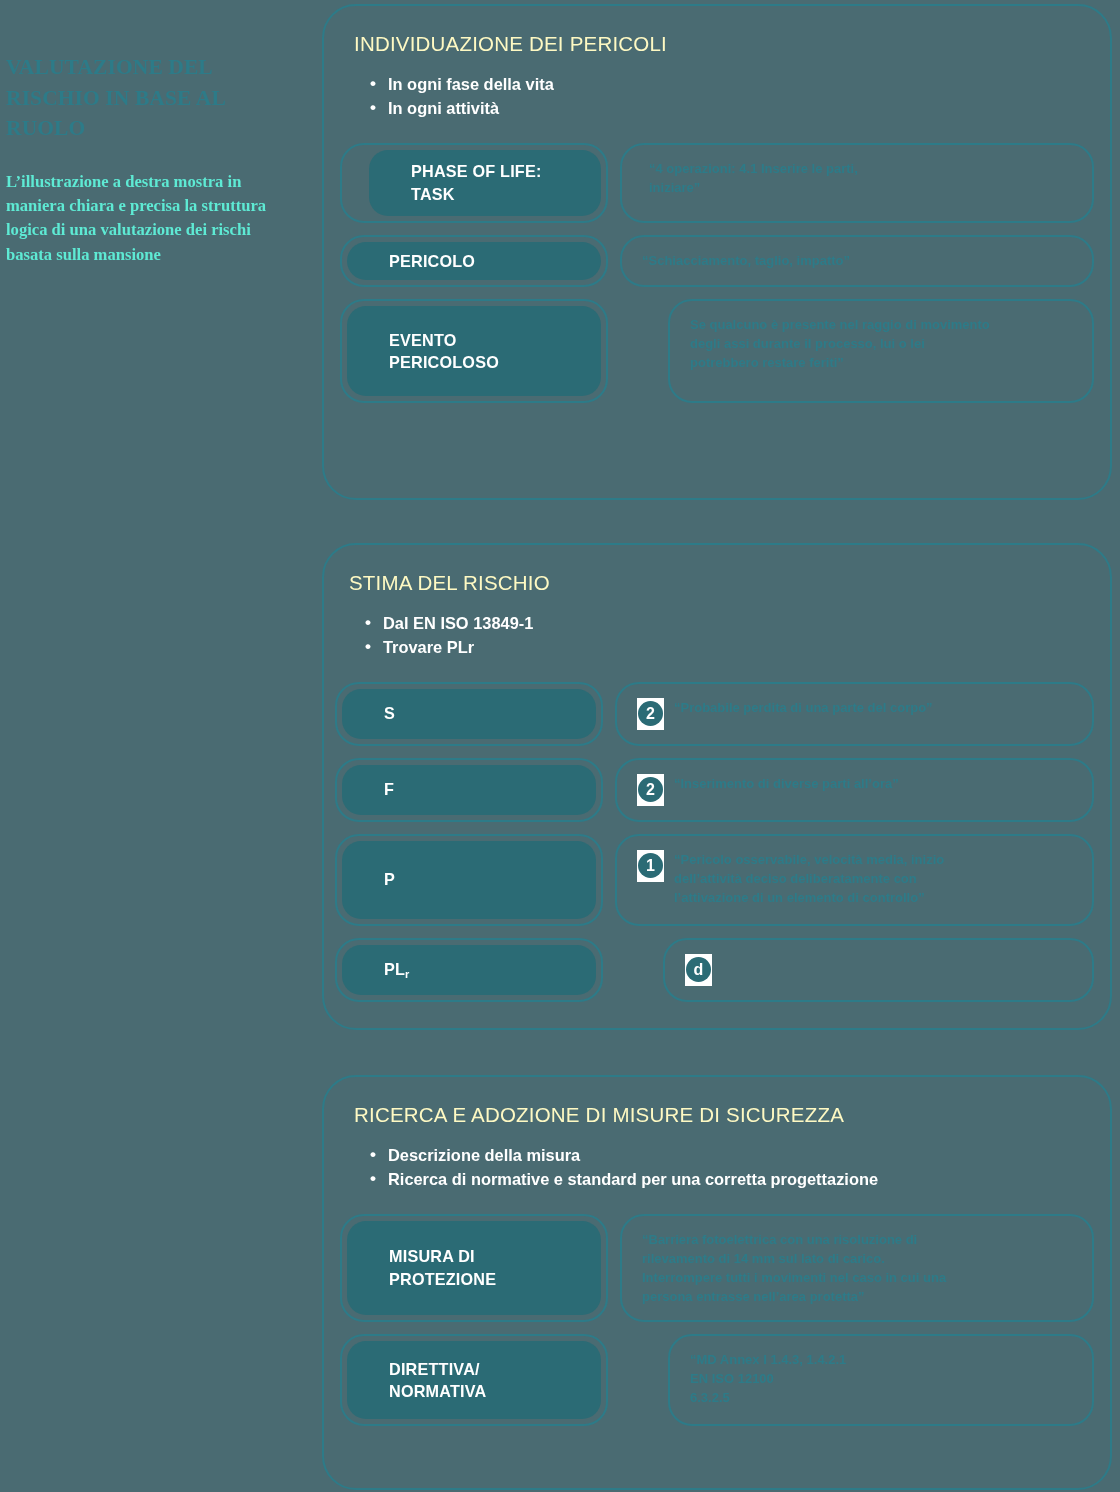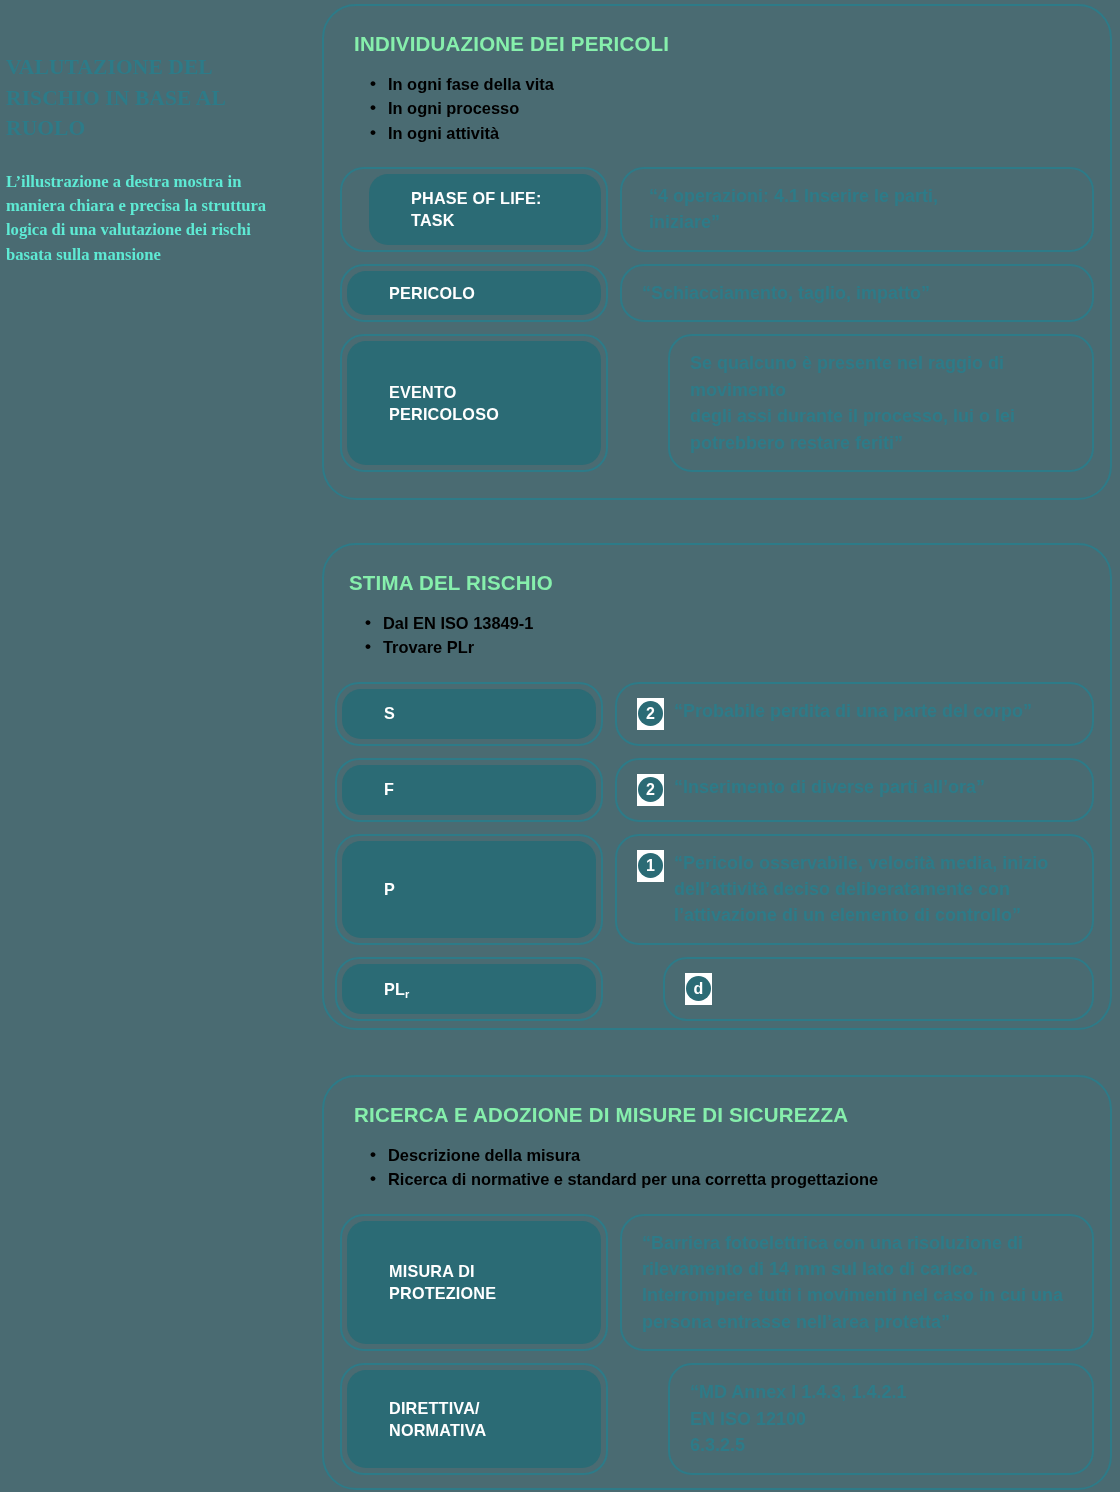--- a/index.html
+++ b/index.html
@@ -51,34 +51,34 @@
     box-sizing: border-box;
     border: 2px solid #2d7b88;
     border-radius: 34px;
     padding: 26px 16px 24px 16px;
   }
   #panel-hazard   { top: 4px;    height: 496px; }
   #panel-risk     { top: 543px;  height: 487px; padding-left: 11px; }
   #panel-measures { top: 1075px; height: 415px; }
 
   .panel-title {
-    color: #86efac;
+    color: #fef9c3;
     font-size: 20.5px;
-    font-weight: bold;
+    font-weight: normal;
     letter-spacing: 0.2px;
     margin: 0 0 16px 14px;
     text-transform: uppercase;
   }
   .bullets {
     margin: 0 0 22px 0;
     padding: 0 0 0 48px;
     list-style: none;
   }
   .bullets li {
-    color: #000000;
+    color: #ffffff;
     font-size: 16.4px;
     font-weight: bold;
     line-height: 1.48;
     position: relative;
   }
   .bullets li::before {
     content: "\2022";
     position: absolute;
     left: -18px;
     top: -1px;
@@ -136,21 +136,21 @@
     border: 2px solid #2d7b88;
     border-radius: 24px;
     box-sizing: border-box;
     display: flex;
     align-items: flex-start;
     padding: 14px 10px 14px 20px;
   }
   .vbox.center { align-items: flex-start; }
   .vtext {
     color: #2d7b88;
-    font-size: 18px;
+    font-size: 13px;
     font-weight: bold;
     line-height: 1.47;
     white-space: pre-line;
   }
 
   
   .badge {
     flex: 0 0 auto;
     width: 27px;
     height: 32px;
@@ -185,21 +185,20 @@
 
 <div class="sidebar">
   <h1 class="sidebar-title">VALUTAZIONE DEL RISCHIO IN BASE AL RUOLO</h1>
   <p class="sidebar-para">L’illustrazione a destra mostra in maniera chiara e precisa la struttura logica di una valutazione dei rischi basata sulla mansione</p>
 </div>
 
 <section class="panel" id="panel-hazard">
   <h2 class="panel-title">INDIVIDUAZIONE DEI PERICOLI</h2>
   <ul class="bullets">
     <li>In ogni fase della vita</li>
-    <li>In ogni processo</li>
     <li>In ogni attività</li>
   </ul>
 
   <div class="rows">
     <div class="row h-md">
       <div class="chip">
         <div class="chip-inner">
           <span class="chip-label">PHASE OF LIFE:
 TASK</span>
         </div>

